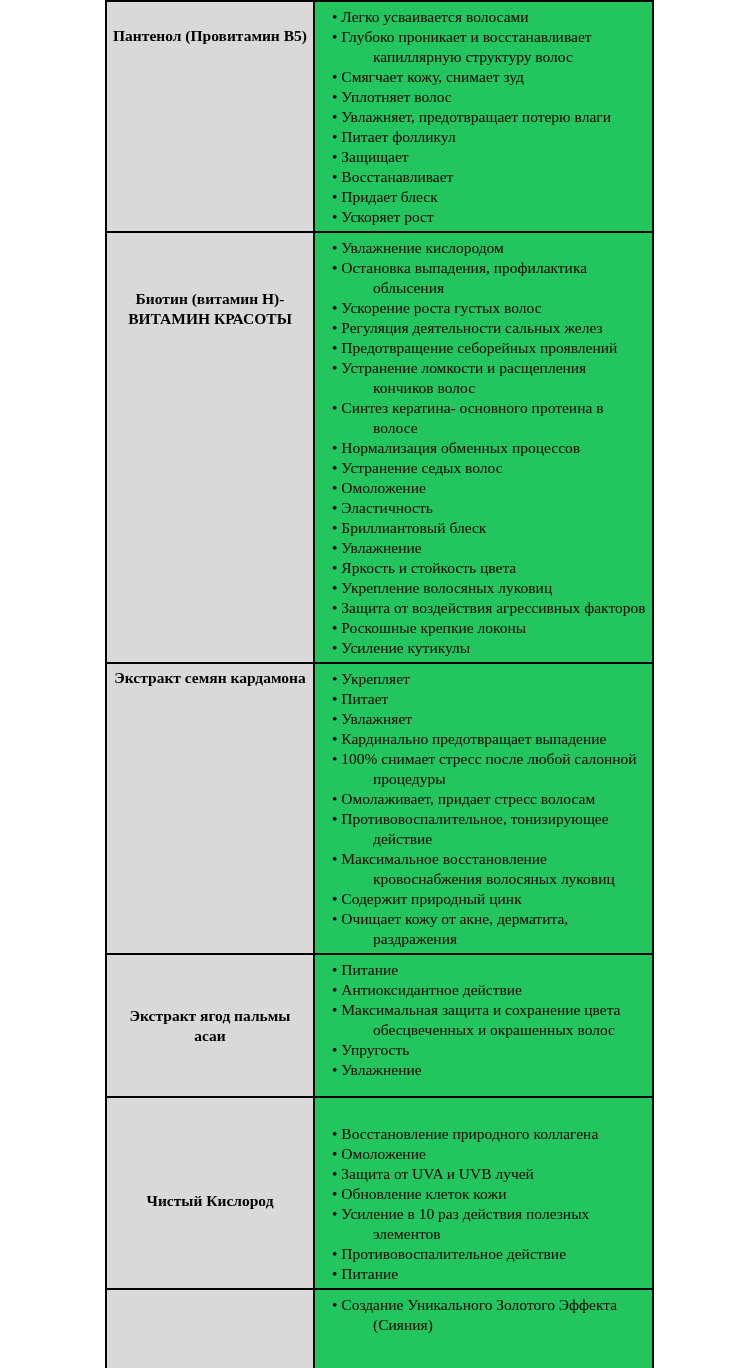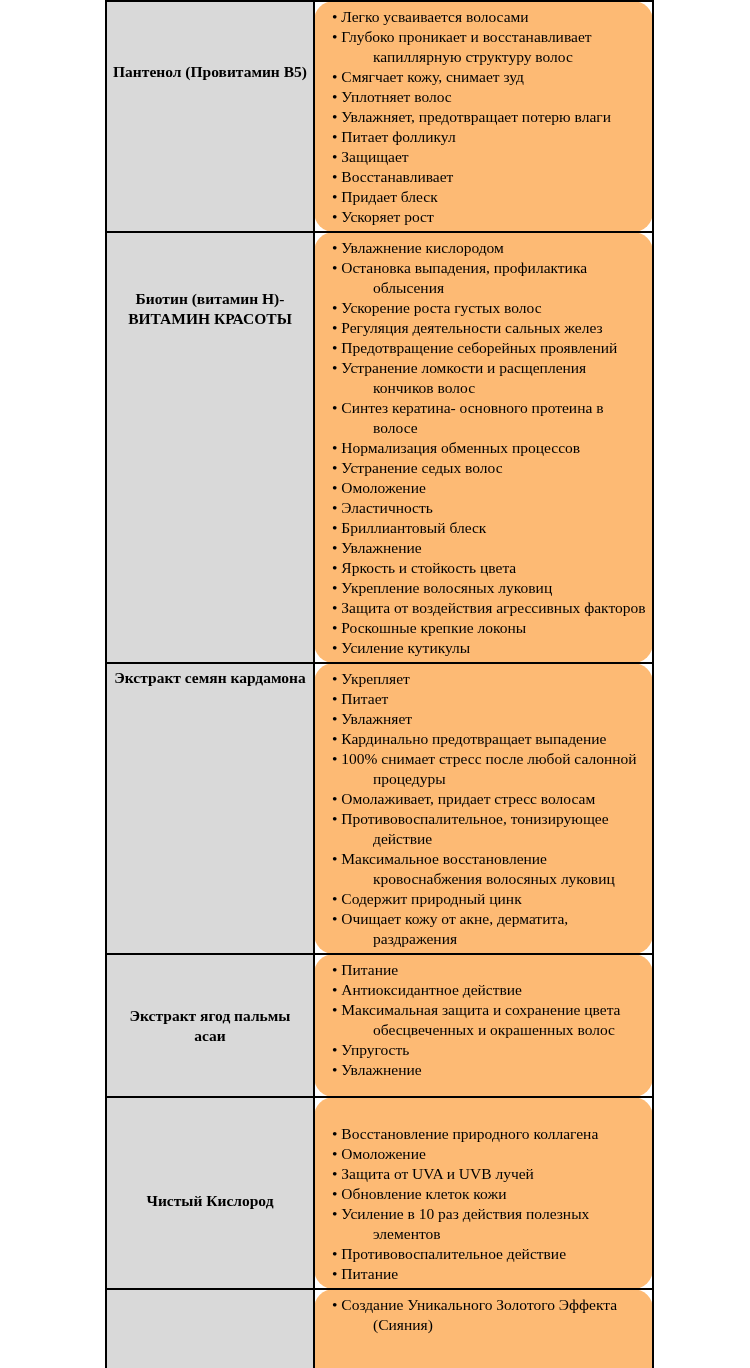--- a/index.html
+++ b/index.html
@@ -38,44 +38,43 @@
   td.name-cell {
     background: var(--cell-bg, #d9d9d9);
     text-align: center;
     font-weight: bold;
     font-size: 15.5px;
     line-height: 20px;
     vertical-align: top;
     padding: 0 6px;
   }
   td.benefits-cell {
-    background: #fdba74;
+    background: #22c55e;
     vertical-align: top;
     padding: 5px 5px 4px 11px;
-    border-radius: 20px;
   }
   ul.benefits {
     margin: 0;
     padding: 0;
     list-style: none;
   }
   ul.benefits li {
     font-size: 15.5px;
     line-height: 20px;
     padding-left: 47px;
     text-indent: -41px;
   }
   
   tr.r0 { height: 220px; }
   tr.r1 { height: 402px; }
   tr.r2 { height: 276px; }
   tr.r3 { height: 143px; }
   tr.r4 { height: 180px; }
   tr.r5 { height: 165px; }
-  tr.r0 td.name-cell { padding-top: 60px; }
+  tr.r0 td.name-cell { padding-top: 24px; }
   tr.r1 td.name-cell { padding-top: 56px; }
   tr.r2 td.name-cell { padding-top: 4px; }
   tr.r3 td.name-cell { vertical-align: middle; padding-top: 0; }
   tr.r4 td.name-cell { vertical-align: middle; padding-top: 16px; }
   tr.r5 td.name-cell { padding-top: 46px; }
   tr.r4 td.benefits-cell { padding-top: 26px; }
 </style>
 </head>
 <body>
 

